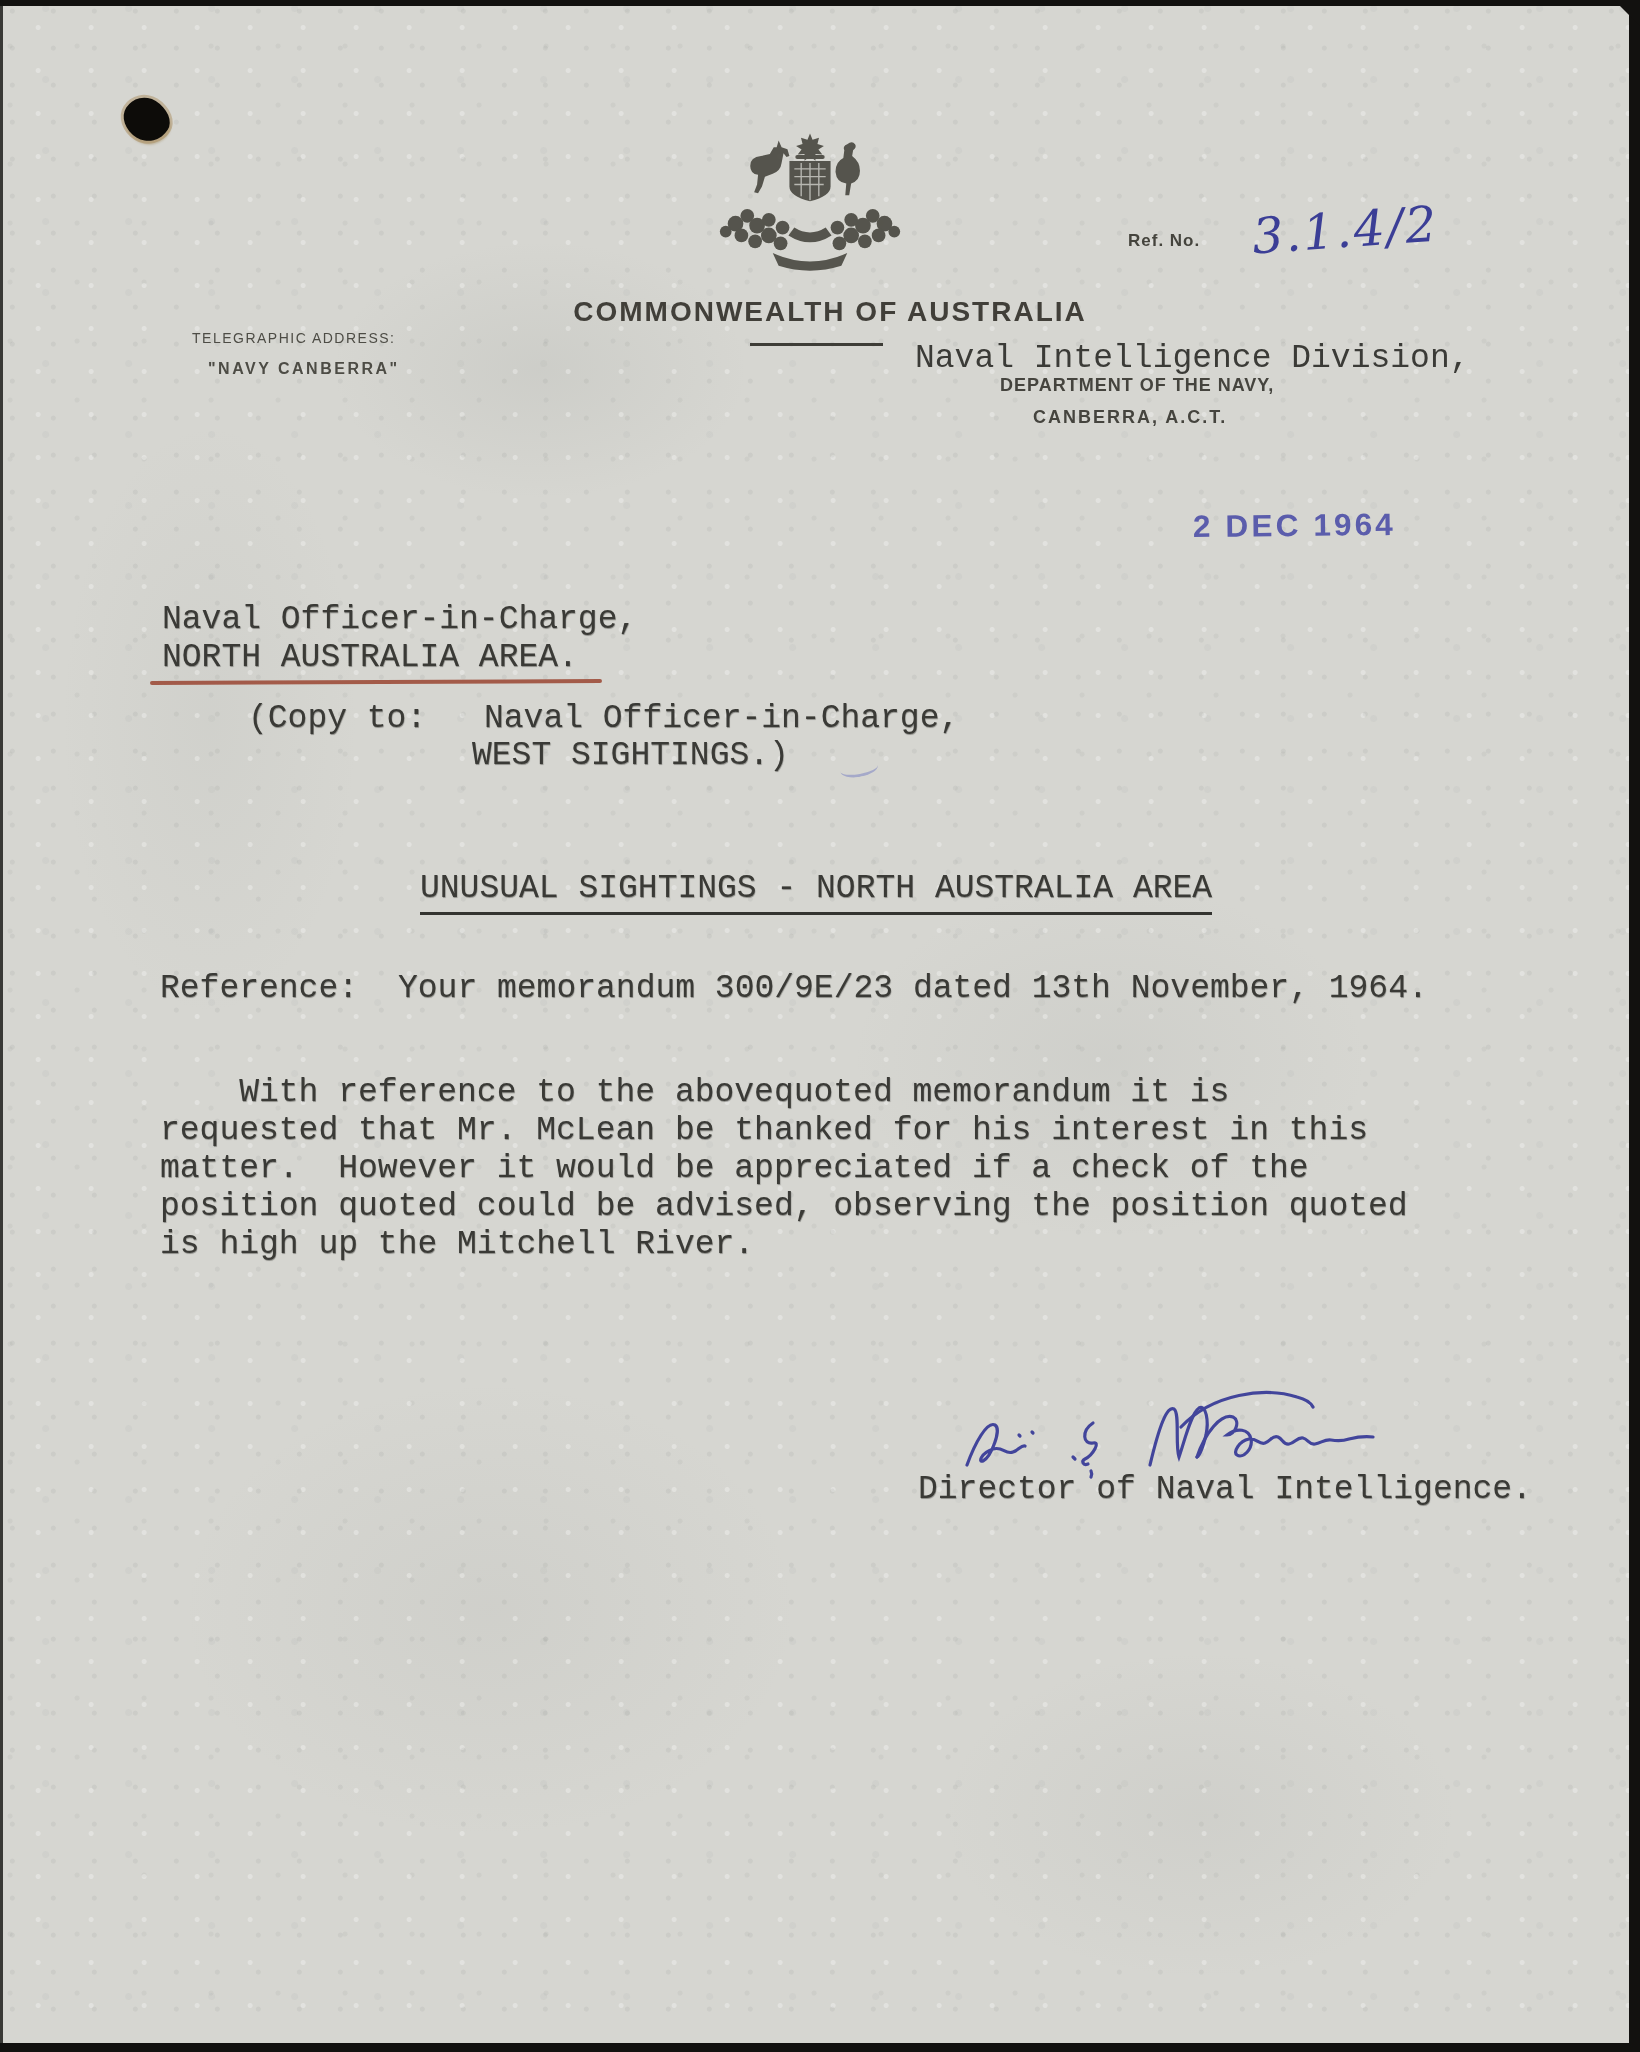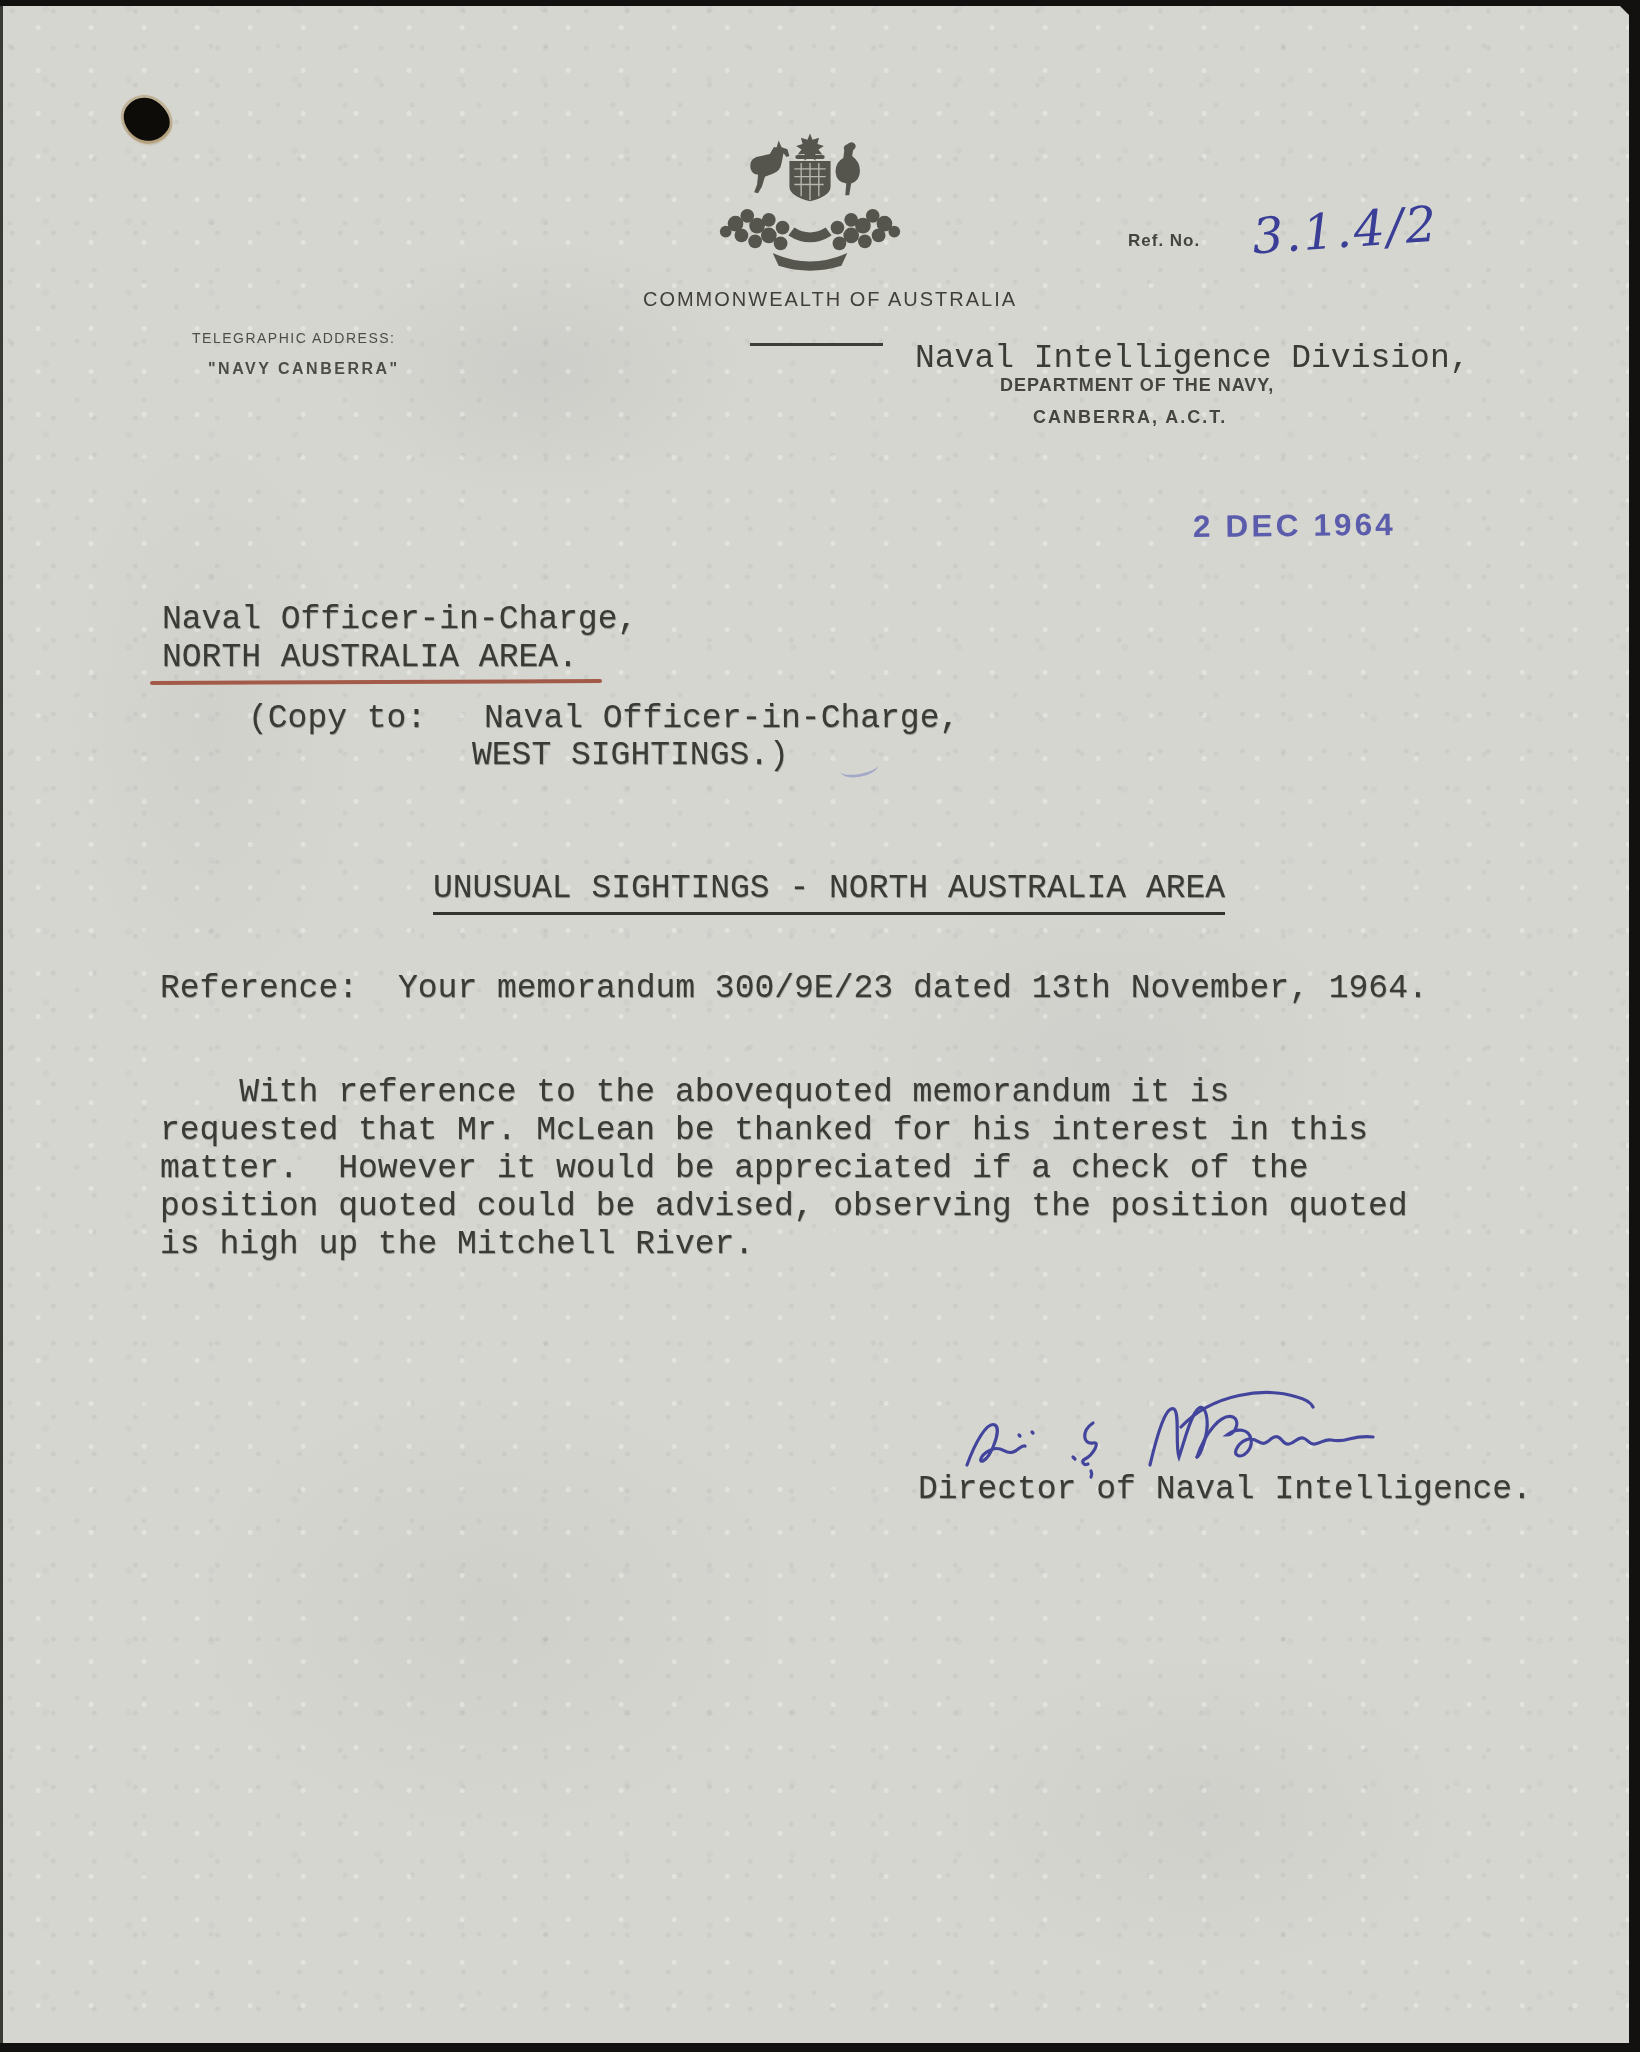--- a/index.html
+++ b/index.html
@@ -33,22 +33,22 @@
   .edge-left{left:0;top:0;bottom:0;width:3px;background:rgba(18,17,15,0.8);}
   .corner-tr{position:absolute;right:0;top:0;width:0;height:0;border-top:26px solid #12110f;border-left:26px solid transparent;}
 
   
   .blot{position:absolute;left:123px;top:99px;width:47px;height:41px;background:#0d0c09;
     border-radius:46% 54% 48% 52%/52% 44% 56% 48%;transform:rotate(32deg);
     box-shadow:0 0 0 3px rgba(158,122,62,0.38), 3px 3px 2px rgba(150,118,60,0.30);}
 
   
   .coat{position:absolute;left:712px;top:130px;width:196px;height:158px;}
-  .commonwealth{position:absolute;left:560px;top:288px;width:540px;text-align:center;
-    font-size:20px;letter-spacing:2px;color:#413f39;font-weight:400;}
+  .commonwealth{position:absolute;left:560px;top:296px;width:540px;text-align:center;
+    font-size:28px;letter-spacing:2px;color:#413f39;font-weight:700;}
   .rule-dash{position:absolute;left:750px;top:343px;width:133px;height:3px;background:#3e3d37;}
   .tele1{position:absolute;left:192px;top:330px;font-size:14px;font-weight:400;letter-spacing:1.5px;color:#4d4c45;}
   .tele2{position:absolute;left:208px;top:360px;font-size:16px;font-weight:700;letter-spacing:2.5px;color:#4d4c45;}
   .ref-label{position:absolute;left:1128px;top:231px;font-size:17px;font-weight:600;letter-spacing:1px;color:#45443d;}
   .ref-hand{position:absolute;left:1252px;top:202px;font-family:"DejaVu Serif",serif;font-style:italic;
     font-size:49px;color:#3b3e96;transform:rotate(-4deg);letter-spacing:2px;}
   .division{position:absolute;left:915px;top:340px;font-family:"Liberation Mono",monospace;
     font-size:33px;color:#3b3b37;white-space:pre;}
   .department{position:absolute;left:1000px;top:375px;font-size:18px;font-weight:600;letter-spacing:1px;color:#45443e;}
   .city{position:absolute;left:1033px;top:407px;font-size:18px;font-weight:600;letter-spacing:2px;color:#45443e;}
@@ -58,21 +58,21 @@
   
   .tw{position:absolute;font-family:"Liberation Mono",monospace;font-size:33px;color:#3a3a36;
     white-space:pre;text-shadow:0.5px 0.5px 0.7px rgba(58,58,54,0.45);}
   .addr1{left:162px;top:601px;}
   .addr2{left:162px;top:639px;}
   .red-underline{position:absolute;left:150px;top:680px;width:452px;height:3.5px;background:#9a4531;
     opacity:0.85;transform:rotate(-0.25deg);border-radius:2px;}
   .copy-prefix{left:248px;top:700px;text-align:center;}
   .copy1{left:484px;top:700px;}
   .copy2{left:472px;top:737px;}
-  .subject{left:420px;top:870px;border-bottom:3.5px solid #343430;padding-bottom:5px;margin-left:13px;}
+  .subject{left:420px;top:870px;border-bottom:3.5px solid #343430;padding-bottom:5px;}
   .ref-row-label{left:160px;top:970px;}
   .ref-row-value{left:398px;top:970px;}
   .bodytext{position:absolute;left:160px;top:1074px;}
   .tline{font-family:"Liberation Mono",monospace;font-size:33px;color:#3a3a36;white-space:pre;
     height:38px;line-height:38px;text-shadow:0.5px 0.5px 0.7px rgba(58,58,54,0.45);}
   .sig{position:absolute;left:945px;top:1383px;width:500px;height:115px;}
   .director{left:918px;top:1471px;text-align:right;}
 
   .blue-smudge{position:absolute;left:840px;top:760px;width:38px;height:14px;
     border-bottom:3px solid rgba(92,102,190,0.40);border-radius:50%;transform:rotate(-10deg);}

